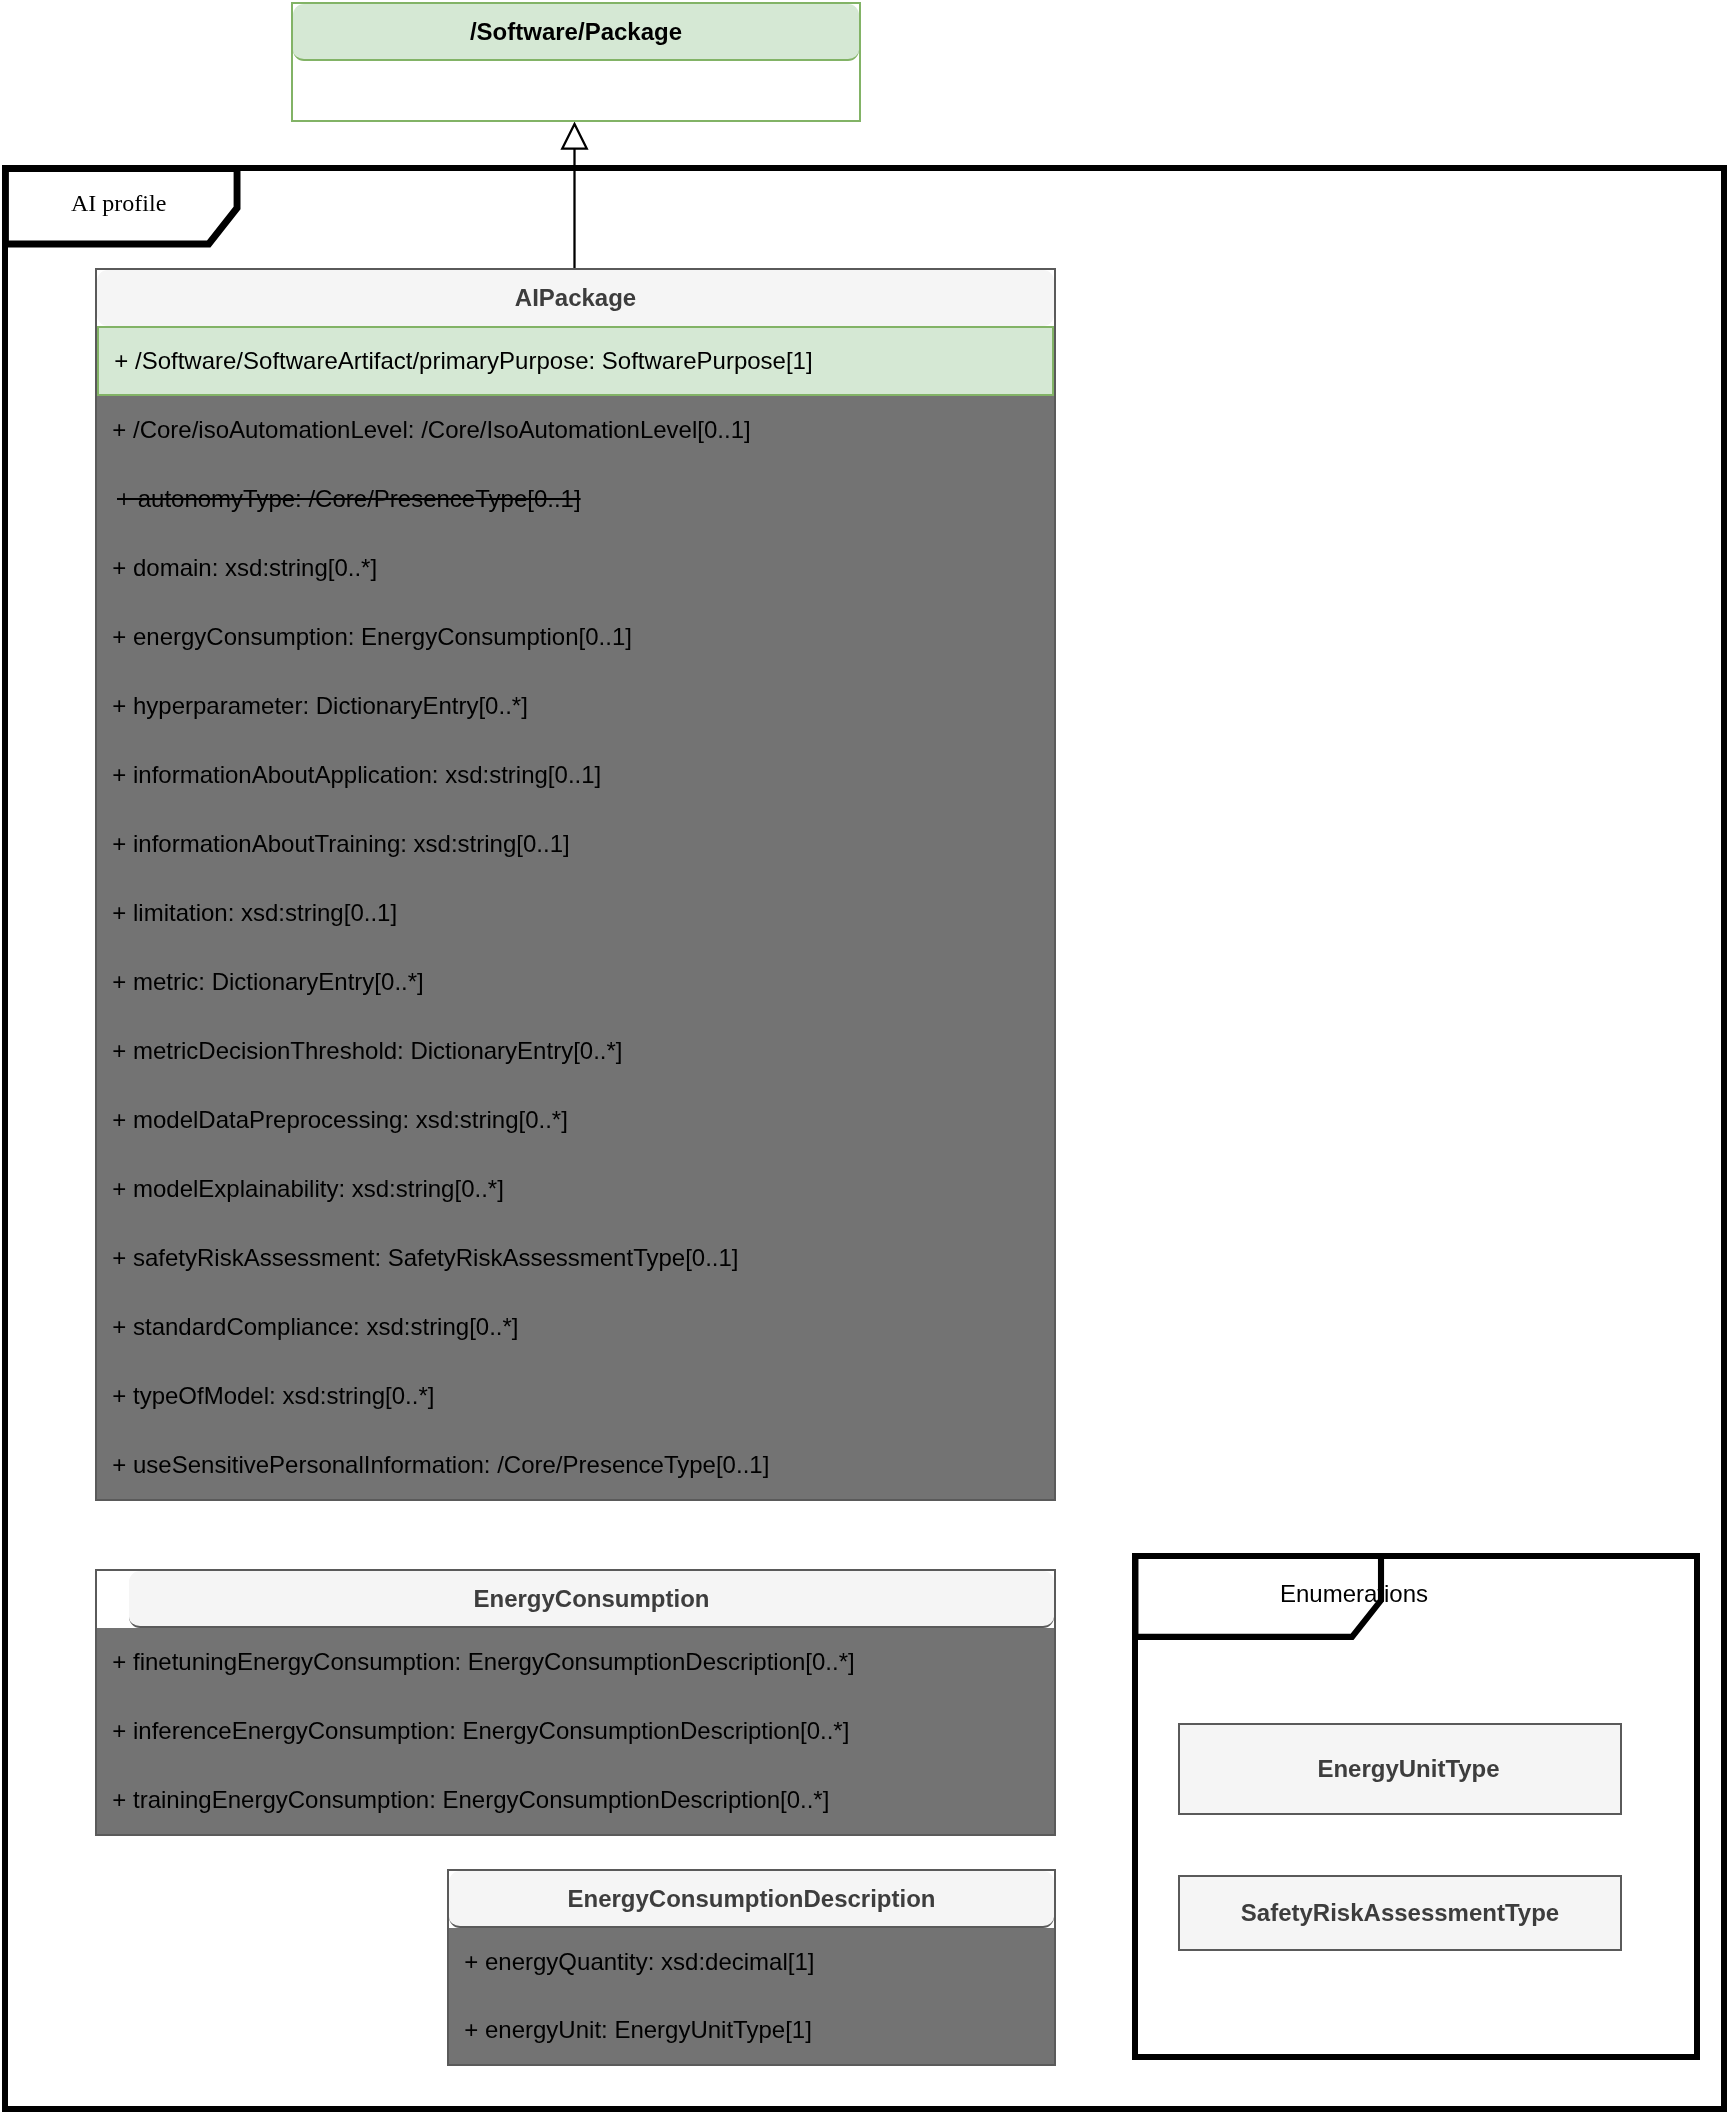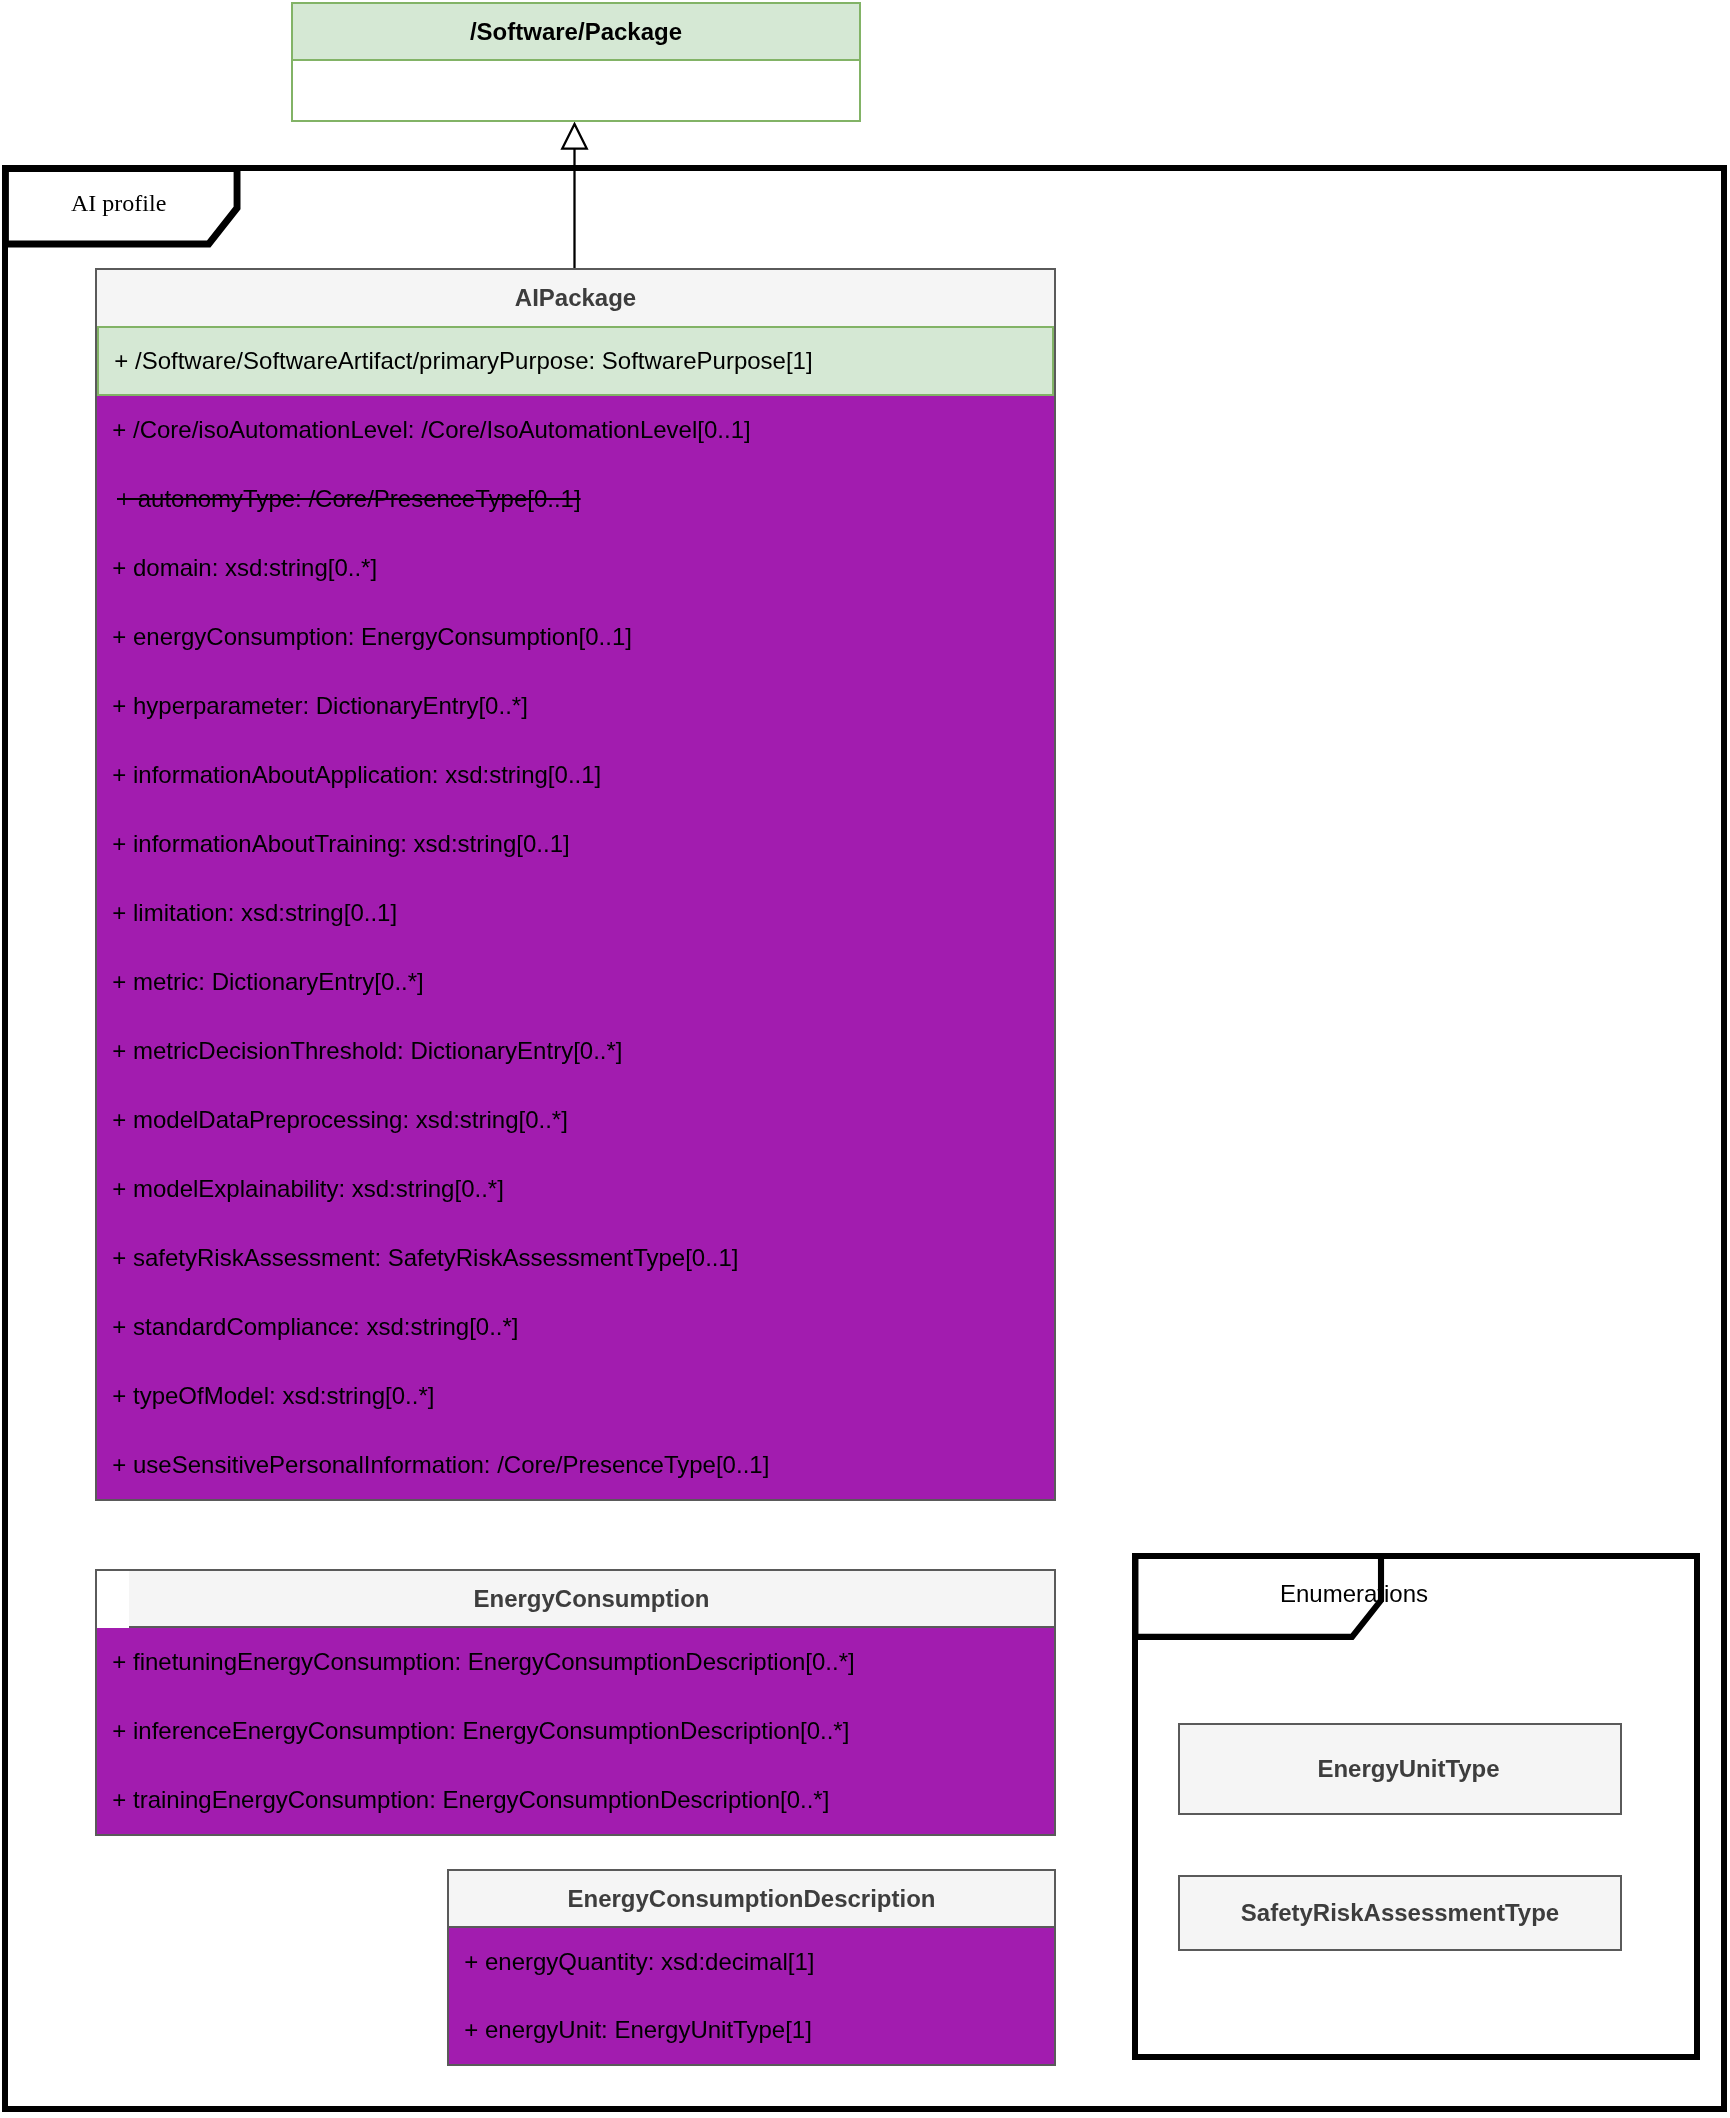--- a/index.html
+++ b/index.html
@@ -49,32 +49,33 @@
   .uml-class.green-box { border-color: var(--green-border); }
   .cls-header {
     flex: 0 0 auto;
     background: var(--header-fill);
     display: flex;
     align-items: center;
     justify-content: center;
     font-weight: bold;
     font-size: 24px;
     color: var(--name-text);
+    border-radius: 11px;
   }
   .cls-header.divided { border-bottom: 2.3px solid var(--box-border); }
   .cls-header.green { background: var(--green-fill); border-bottom: 2.3px solid var(--green-border); color: #000; }
   .cls-body-empty { flex: 1 1 auto; background: #ffffff; }
   .attr-row {
     flex: 1 1 0;
     display: flex;
     align-items: center;
     padding-left: 15.3px;
     font-size: 24px;
     color: var(--attr-text);
-    background: #a21caf;
+    background: #737373;
     white-space: nowrap;
     overflow: hidden;
   }
   .attr-row.highlight {
     flex: 0 0 70px;
     background: var(--green-fill);
     border: 2.3px solid var(--green-border);
   }
   
   .enum-box {

